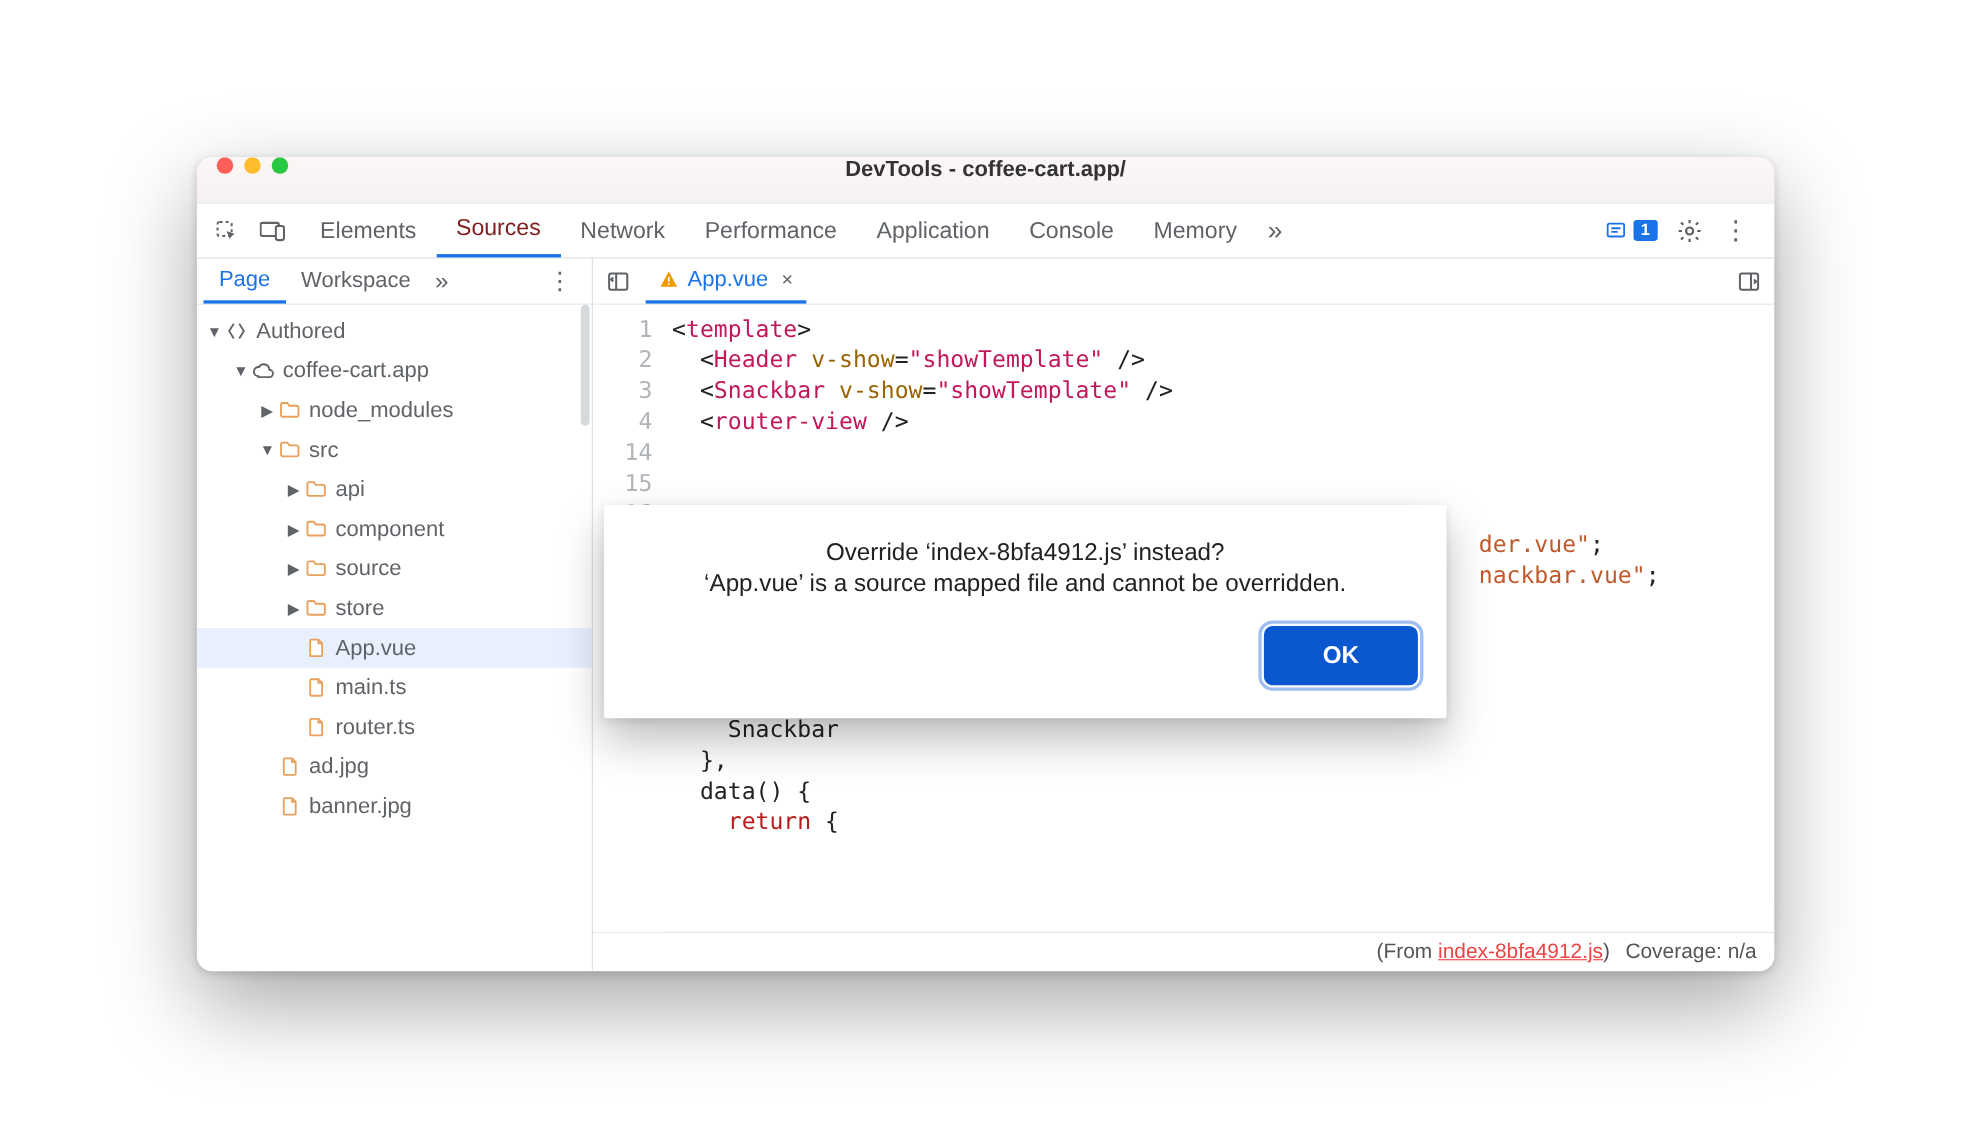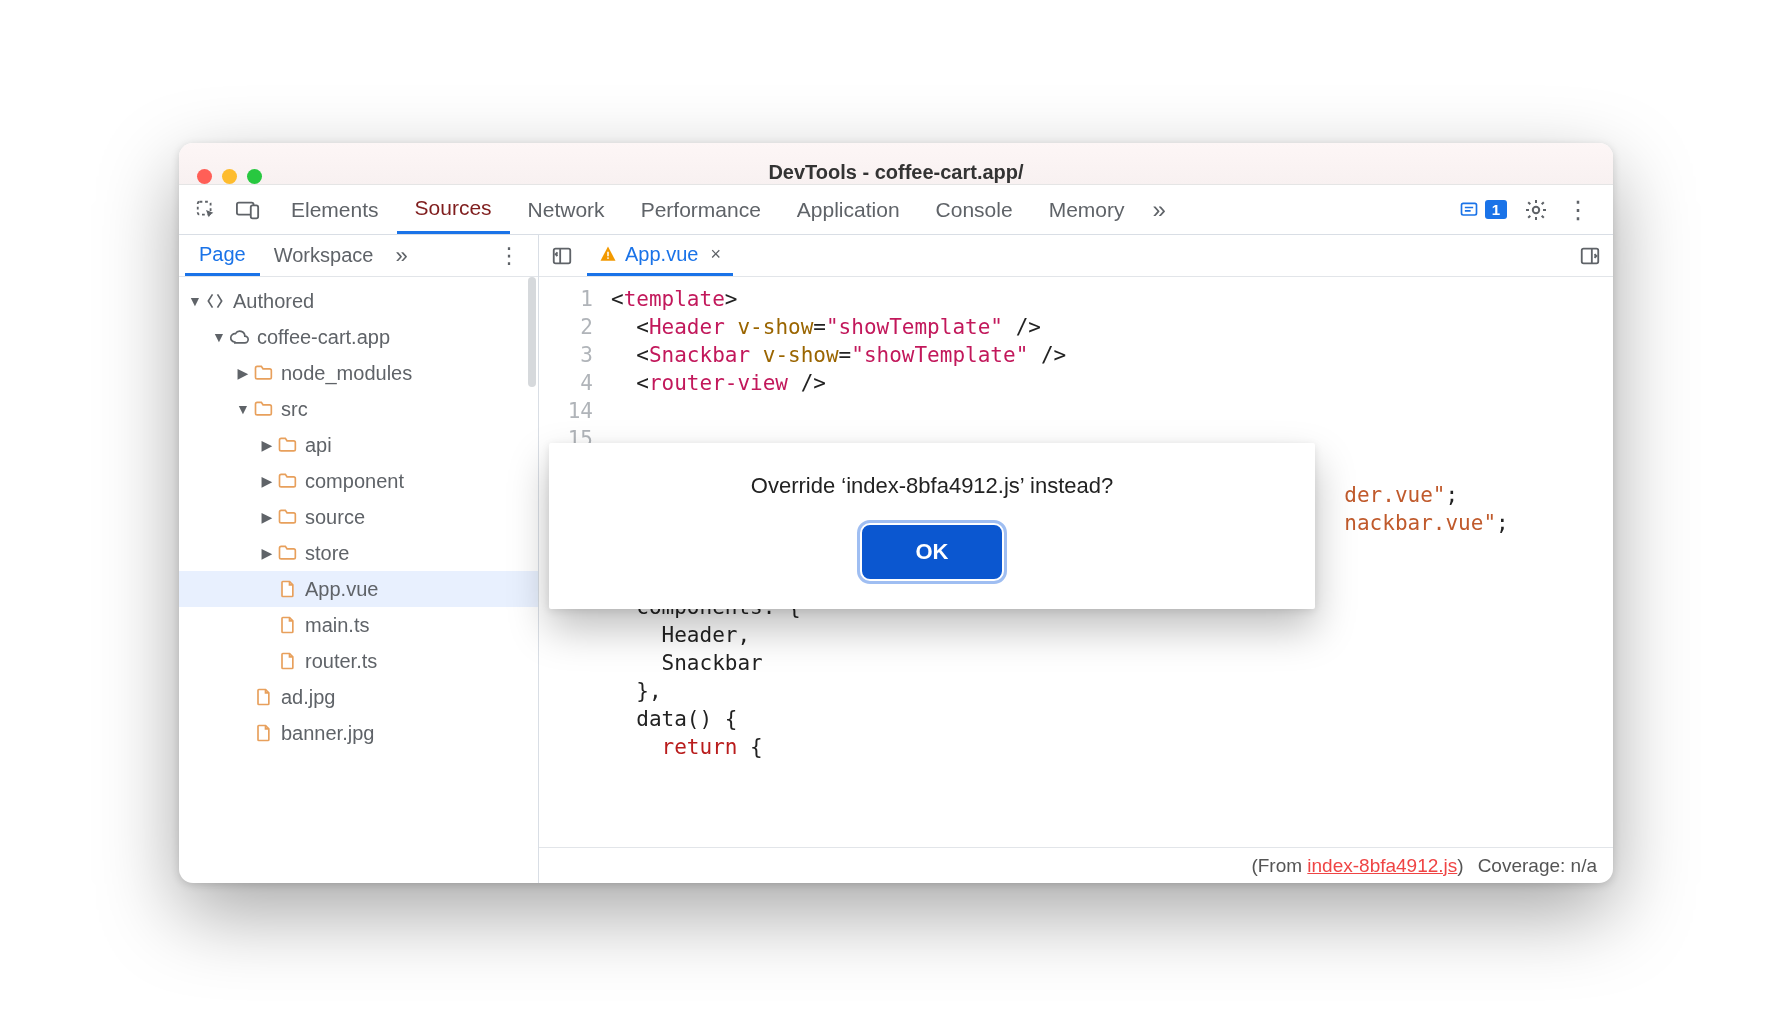--- a/index.html
+++ b/index.html
@@ -15,21 +15,21 @@
     background: #fff;
     box-shadow: 0 30px 80px rgba(0,0,0,.35), 0 2px 8px rgba(0,0,0,.15);
     overflow: hidden;
     display: flex; flex-direction: column;
     position: relative;
   }
   
   .titlebar {
     height: 42px;
     background: linear-gradient(#fdf6f6,#f8f1f1);
-    display: flex; align-items: flex-end;
+    display: flex; align-items: flex-start;
     position: relative;
     border-bottom: 1px solid #e5e5e5;
     text-decoration: underline;
   }
   .traffic { display:flex; gap:10px; margin-left:18px; }
   .dot { width:15px; height:15px; border-radius:50%; }
   .red { background:#ff5f57; } .yellow { background:#febc2e; } .green { background:#28c840; }
   .title { position:absolute; left:0; right:0; text-align:center; font-weight:600; font-size:20px; color:#333; pointer-events:none; }
 
   
@@ -86,31 +86,31 @@
   .code .t-str { color:#c2185b; }
   .code .t-kw { color:#b91c1c; }
   .code .t-path { color:#c05a2c; }
 
   .statusbar { height:36px; border-top:1px solid #e2e5e9; display:flex; align-items:center; justify-content:flex-end; padding:0 16px; font-size:19px; color:#555; gap:14px;}
   .statusbar a { color:#ef4444; text-decoration:underline; }
 
   
   .dialog {
     position:absolute;
-    left:370px; top:300px;
+    left:370px; top:316px;
     width:766px;
     background:#fff;
     border-radius:2px;
     box-shadow: 0 20px 40px rgba(0,0,0,.25), 0 2px 8px rgba(0,0,0,.1);
     padding:28px 26px 30px;
     text-align:center;
     font-size:22px; color:#222;
   }
   .dialog .line { margin:2px 0; }
-  .dialog .btns { display:flex; justify-content:center; gap:27px; margin-top:26px;}
+  .dialog .btns { display:flex; justify-content:flex-end; gap:27px; margin-top:26px;}
   .btn {
     min-width:140px; height:54px; border-radius:8px;
     font-size:22px; font-weight:600; display:flex; align-items:center; justify-content:center;
     cursor:pointer;
   }
   .btn-primary {
     background:#0b57d0; color:#fff; border:3px solid #0b57d0;
     outline:3px solid #9fbef2; outline-offset:2px;
   }
   .btn-secondary {
@@ -343,18 +343,19 @@
         <span>
           <span>(From </span><a href="#">index-8bfa4912.js</a><span>)</span>
         </span>
         <span>Coverage: n/a</span>
       </div>
     </div>
   </div>
 
   <div class="dialog">
     <div class="line">Override ‘index-8bfa4912.js’ instead?</div>
+    <div class="line">‘App.vue’ is a source mapped file and cannot be overridden.</div>
     <div class="btns">
       <div class="btn btn-primary">OK</div>
     </div>
   </div>
 
 </div>
 
 </body></html>

